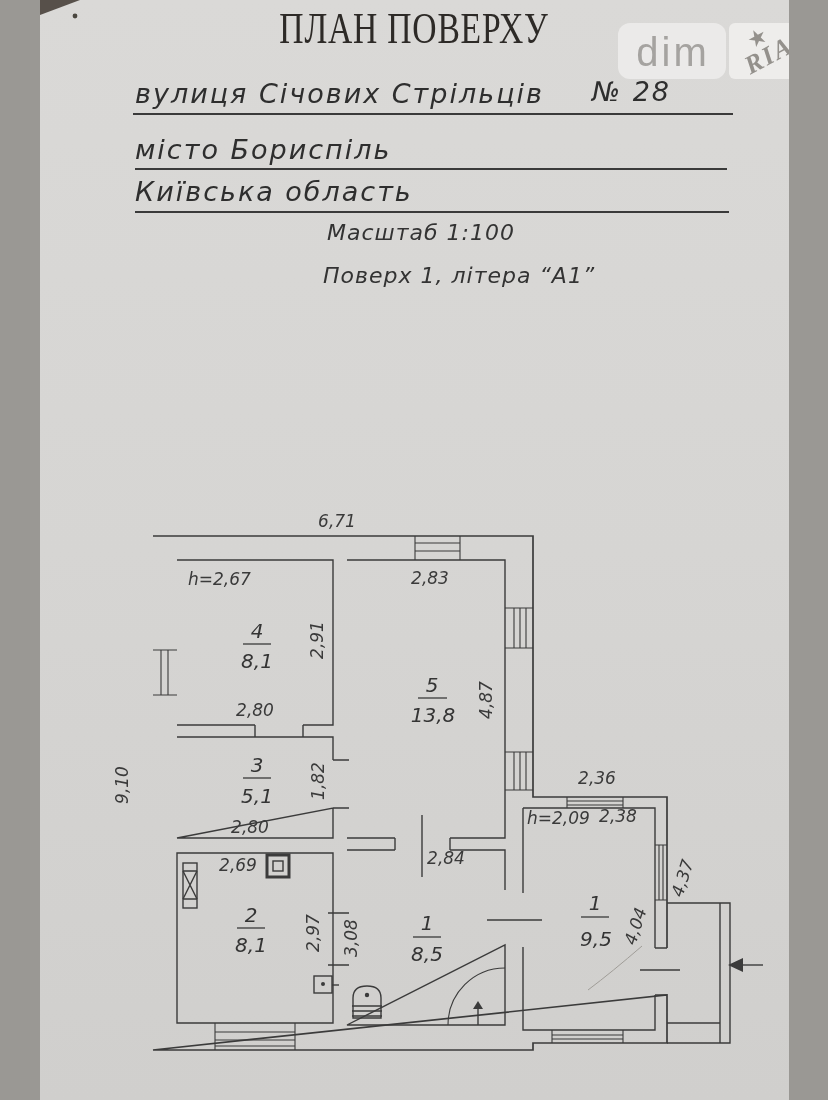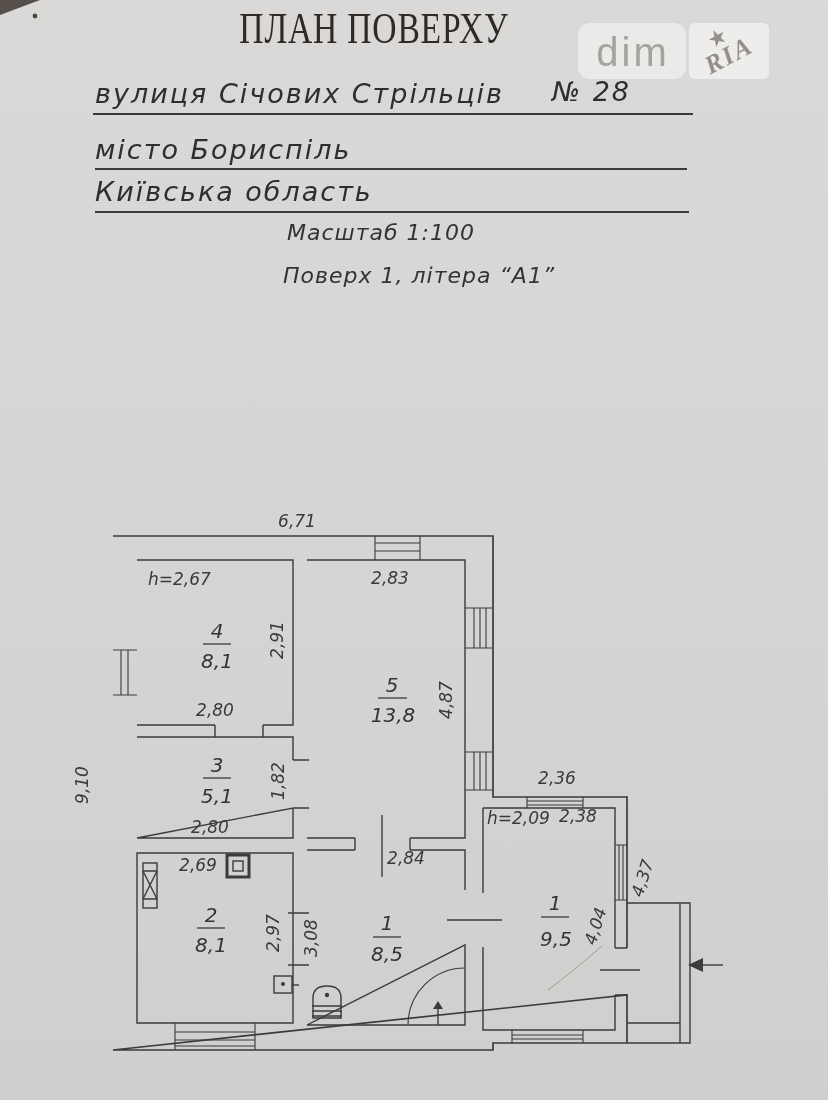--- a/index.html
+++ b/index.html
@@ -1,18 +1,18 @@
 <!DOCTYPE html>
 <html><head>
 <meta charset="utf-8">
 <style>
   html,body { margin:0; padding:0; background:#9a9894; }
   .page {
     position:relative;
-    width:828px; height:1100px;
+    width:749px; height:1100px;
     margin:0 auto;
     overflow:hidden;
     font-family:"DejaVu Sans", sans-serif;
     text-decoration:underline;
   }
   svg { display:block; }
 
   
   .t-title   { font-family:"Liberation Serif", serif; font-size:42px; fill:#2d2a27; letter-spacing:1px; }
   .t-addr    { font-family:"DejaVu Sans", sans-serif; font-style:italic; font-size:27px; fill:#2e2e2e; letter-spacing:2px; }

